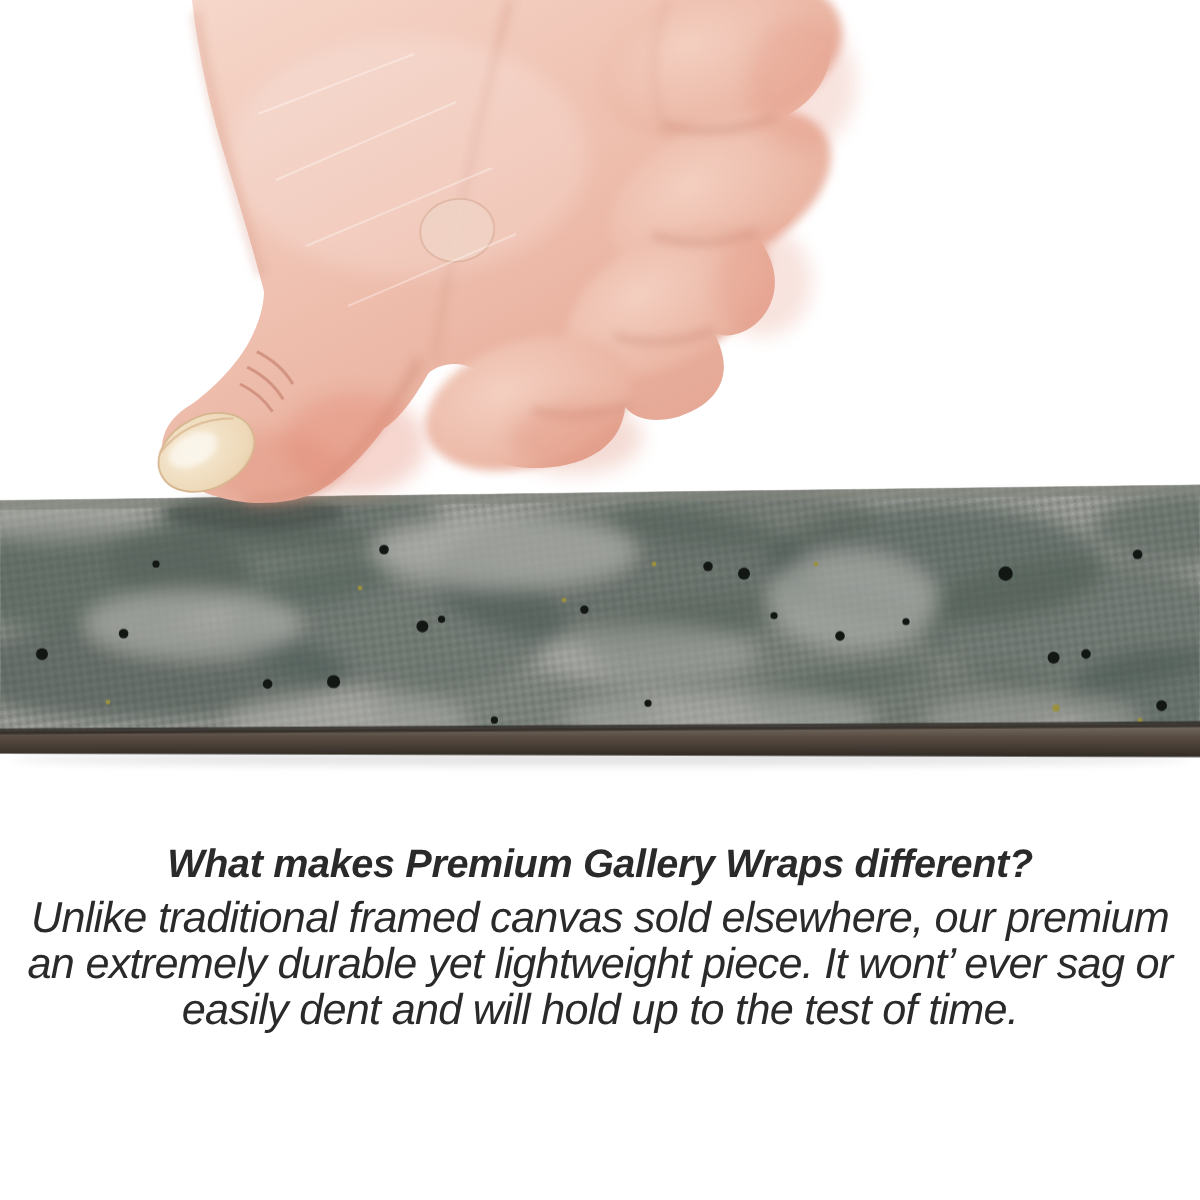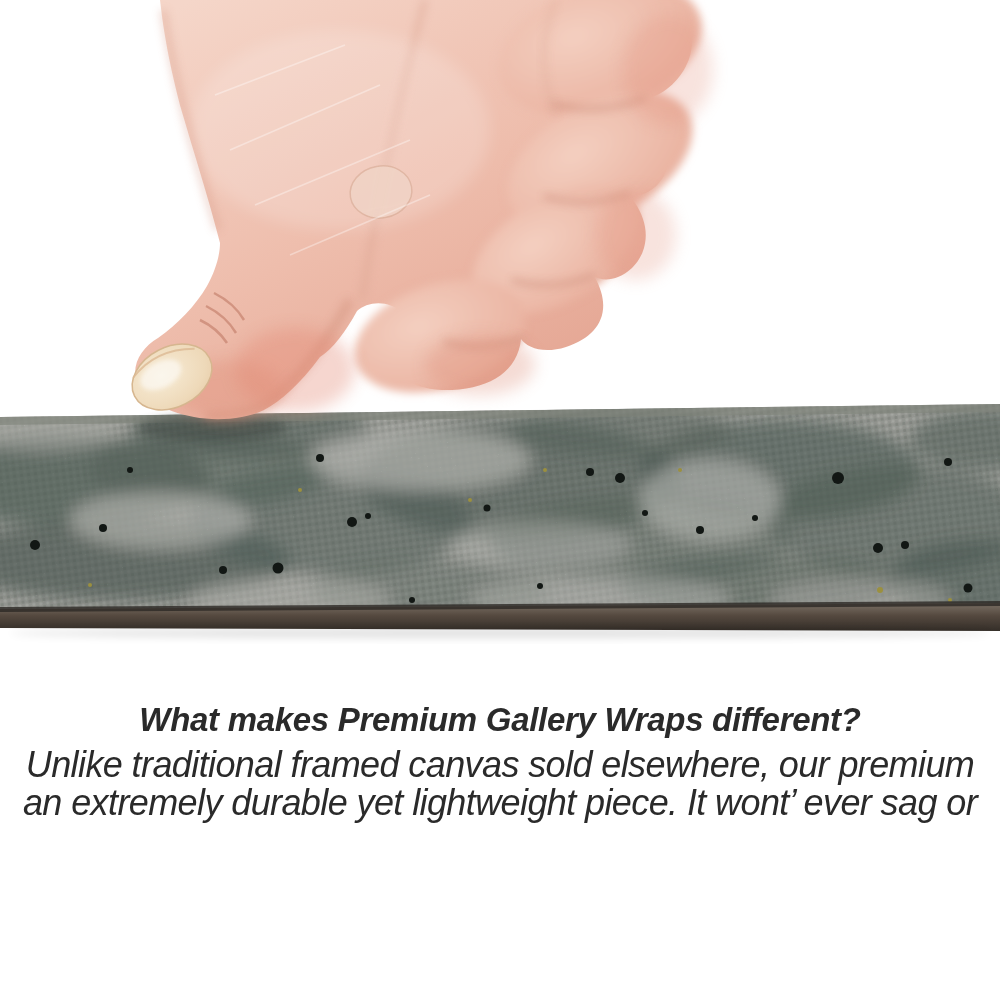--- a/index.html
+++ b/index.html
@@ -231,14 +231,15 @@
       <ellipse cx="668" cy="70" rx="45" ry="55" fill="#e2907c" opacity="0.25" filter="url(#soft)"></ellipse>
       <ellipse cx="636" cy="235" rx="40" ry="45" fill="#e2907c" opacity="0.25" filter="url(#soft)"></ellipse>
       <ellipse cx="480" cy="365" rx="55" ry="30" fill="#dd8a74" opacity="0.3" filter="url(#soft)"></ellipse>
     </g>
   </svg>
 
   <div class="text-block">
     <div class="headline">What makes Premium Gallery Wraps different?</div>
     <div class="body-line">Unlike traditional framed canvas sold elsewhere, our premium</div>
     <div class="body-line">an extremely durable yet lightweight piece. It wont’ ever sag or</div>
+    <div class="body-line">easily dent and will hold up to the test of time.</div>
   </div>
 </div>
 
 </body></html>

